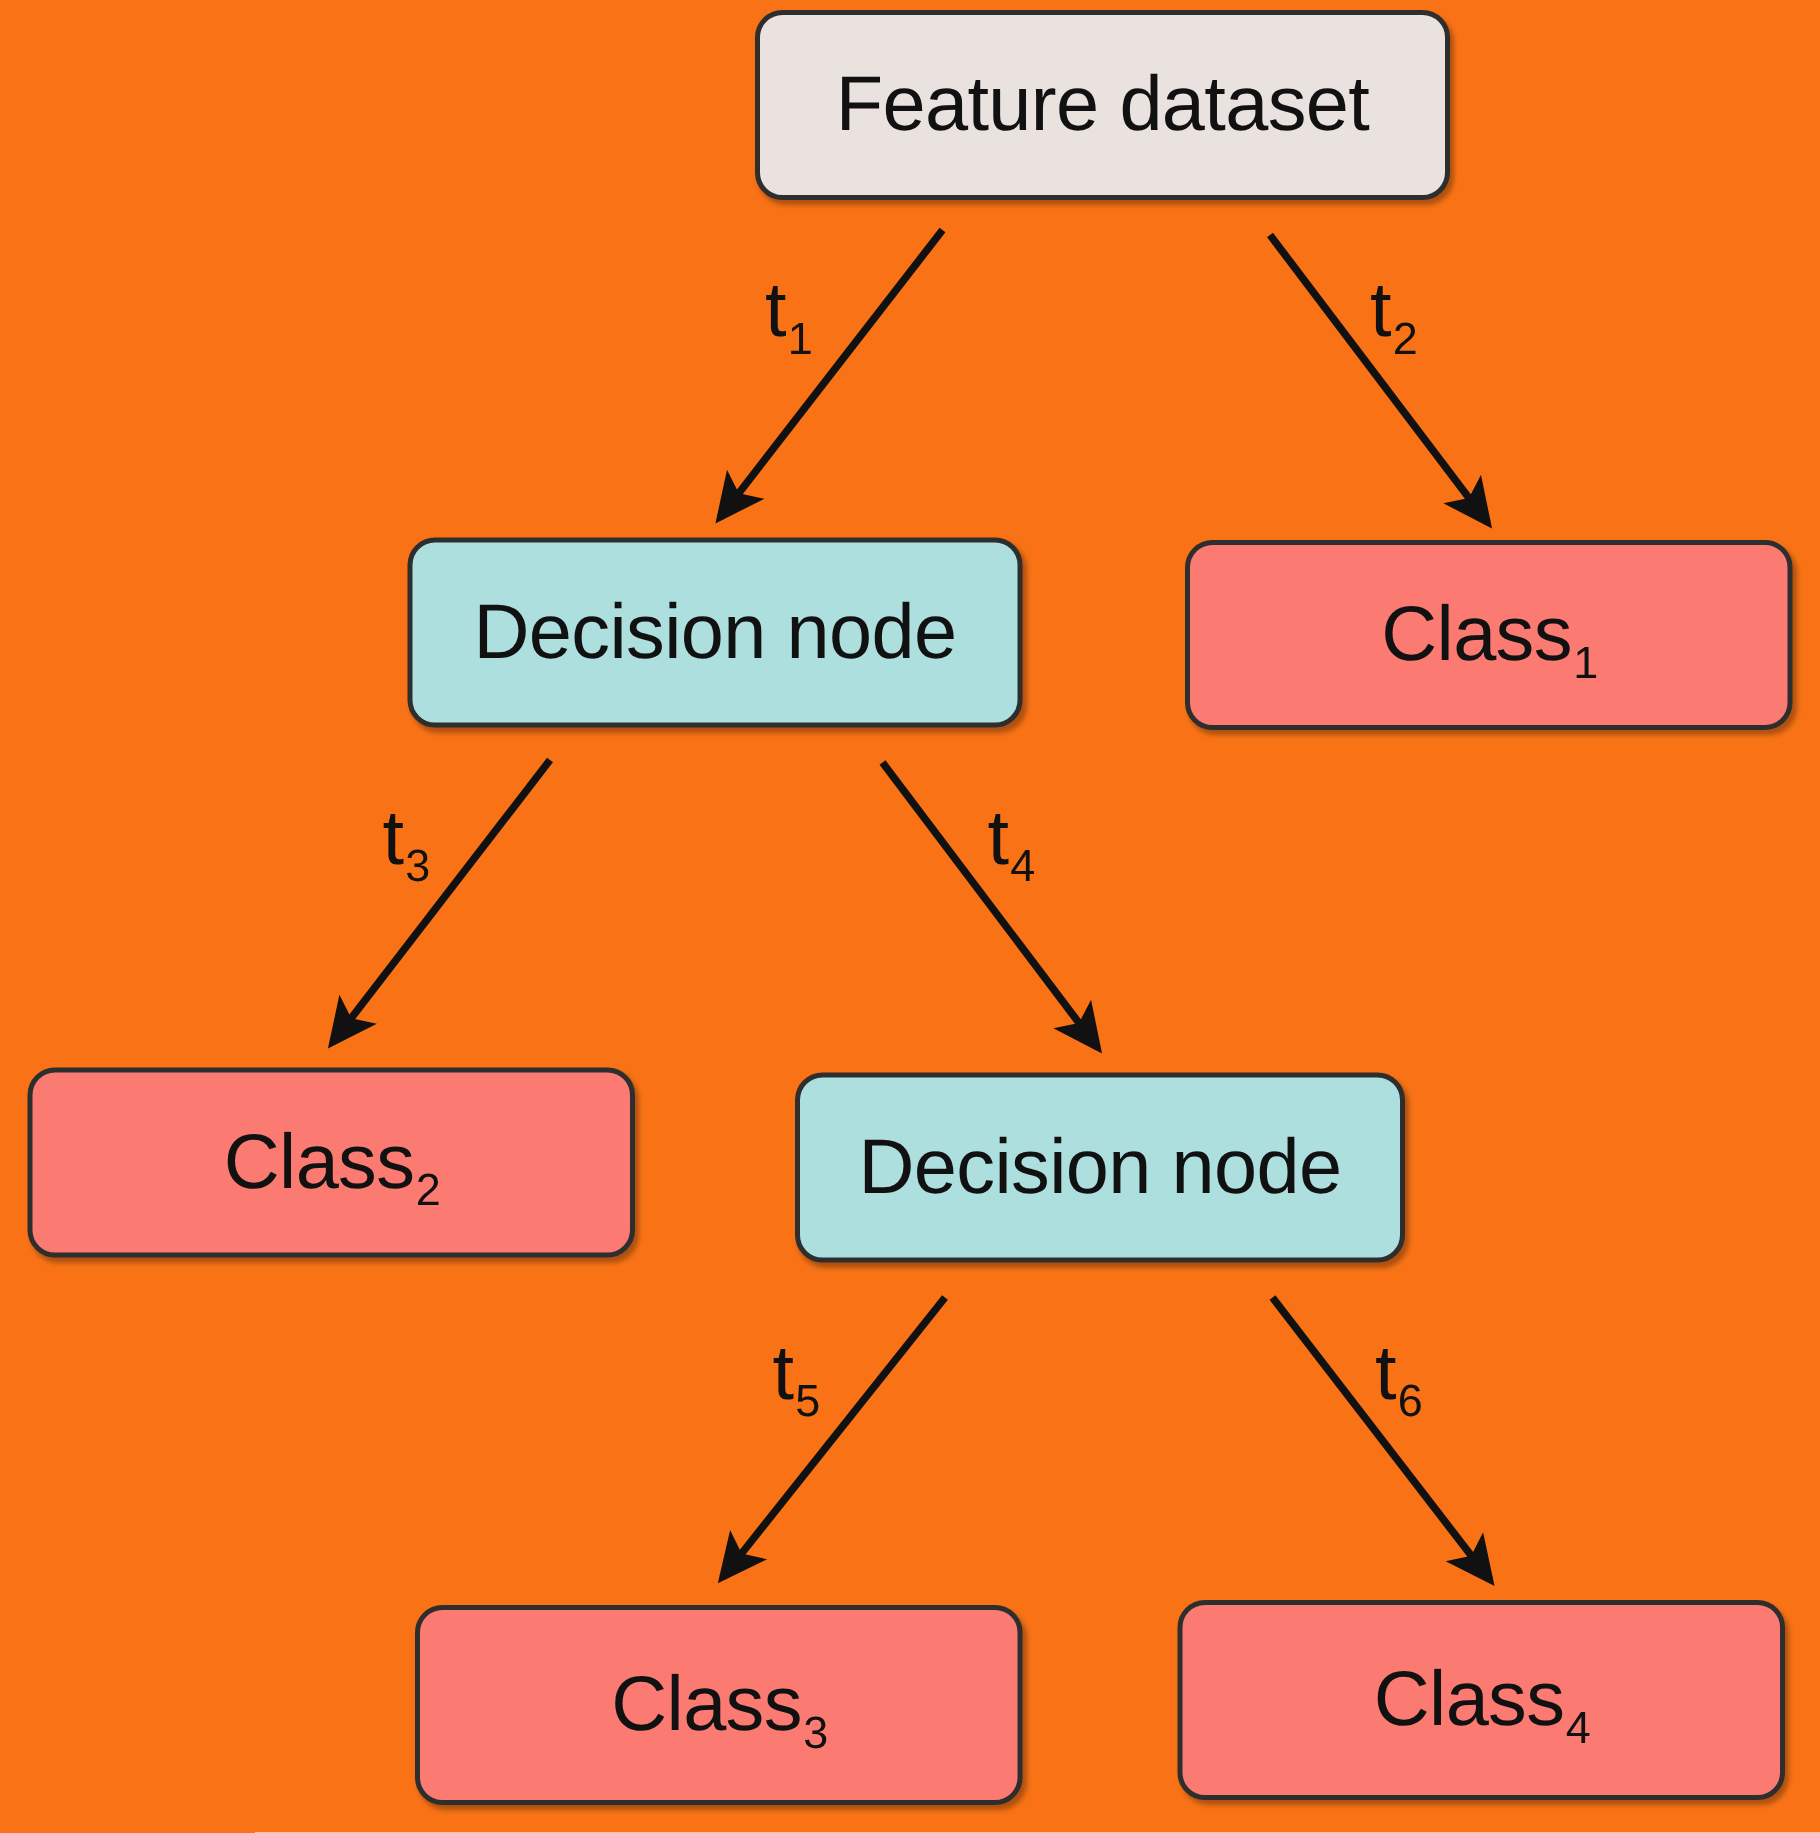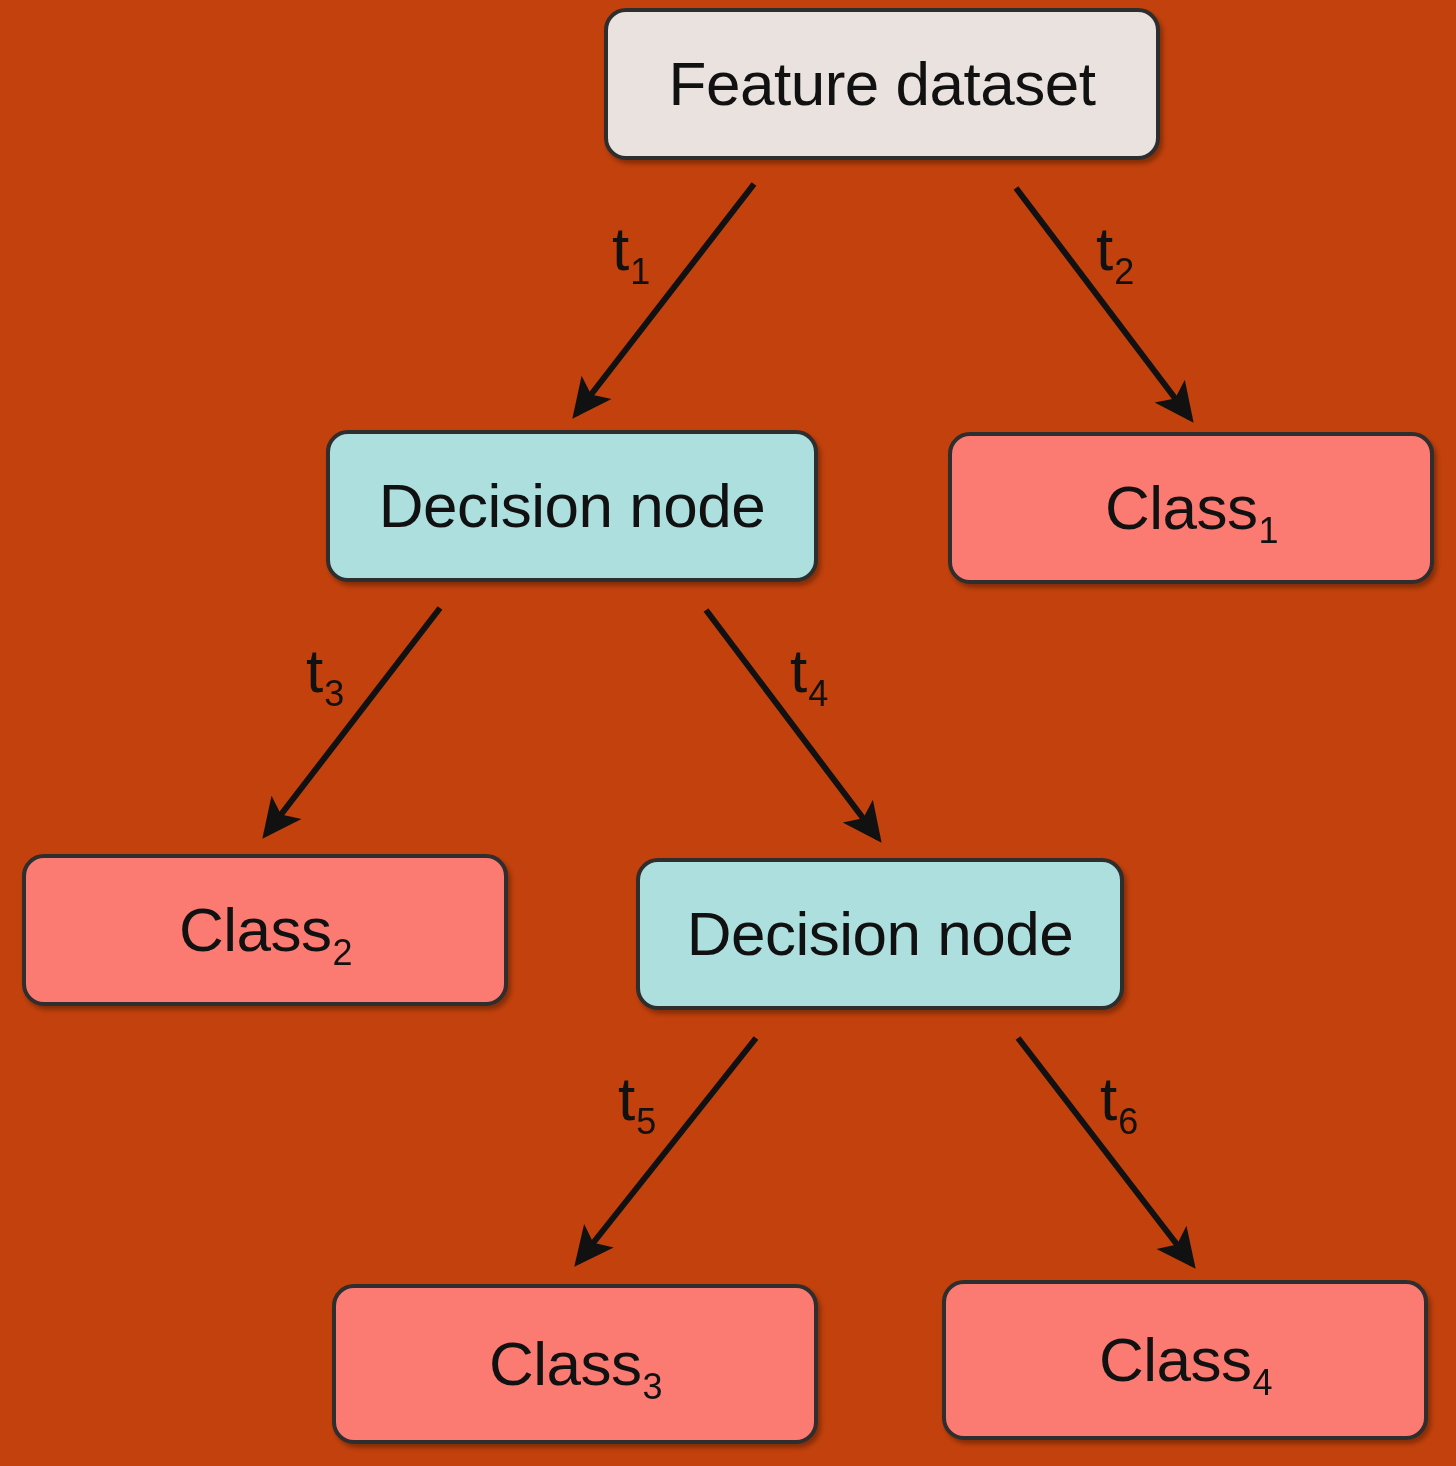--- a/index.html
+++ b/index.html
@@ -7,21 +7,21 @@
     padding: 0;
     background: #ffffff;
   }
   body {
     font-family: "Liberation Sans", sans-serif;
   }
   #canvas {
     position: relative;
     width: 1456px;
     height: 1466px;
-    background: #c2410c;
+    background: #f97316;
     overflow: hidden;
   }
   #edges {
     position: absolute;
     left: 0;
     top: 0;
     width: 1456px;
     height: 1466px;
     pointer-events: none;
   }

